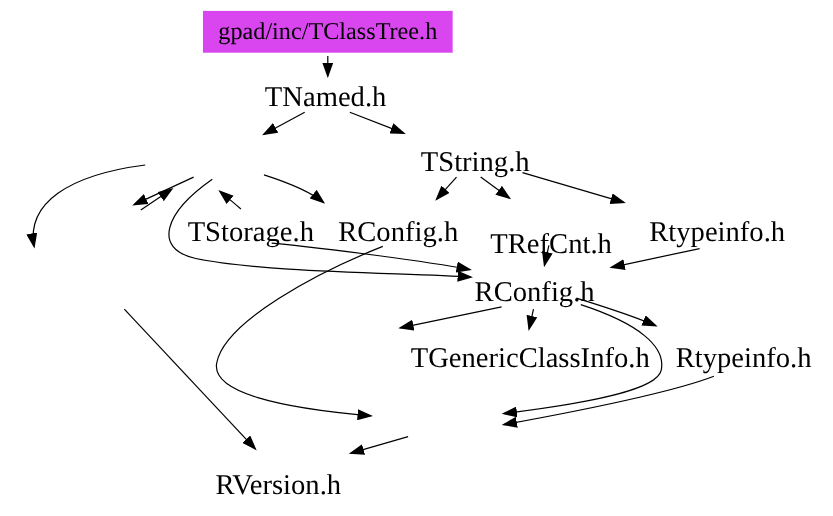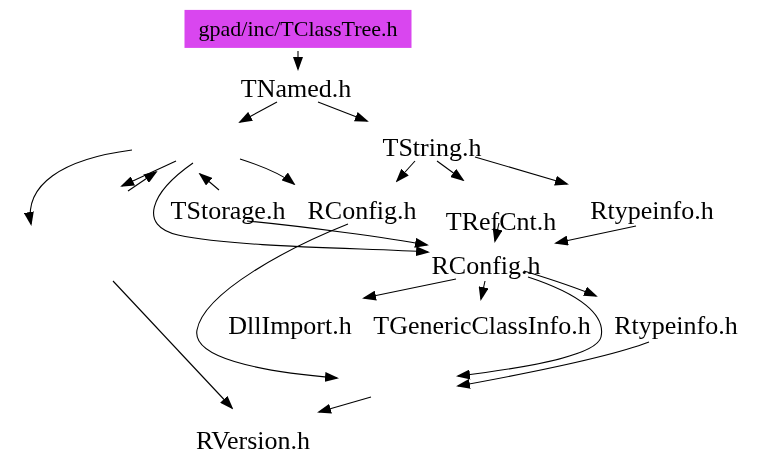--- a/index.html
+++ b/index.html
@@ -75,21 +75,20 @@
 
   <div class="node" style="left:362px;top:211px">RConfig.h</div>
 
   <div class="node" style="left:501px;top:222px">TRefCnt.h</div>
 
   <div class="node" style="left:652px;top:211px">Rtypeinfo.h</div>
 
 
   <div class="node" style="left:486px;top:266px">RConfig.h</div>
 
-  <div class="node" style="left:290px;top:326px">DllImport.h</div>
 
   <div class="node" style="left:482px;top:326px">TGenericClassInfo.h</div>
 
   <div class="node" style="left:676px;top:326px">Rtypeinfo.h</div>
 
 
   <div class="node" style="left:253px;top:441px">RVersion.h</div>
 
 </div>
 

